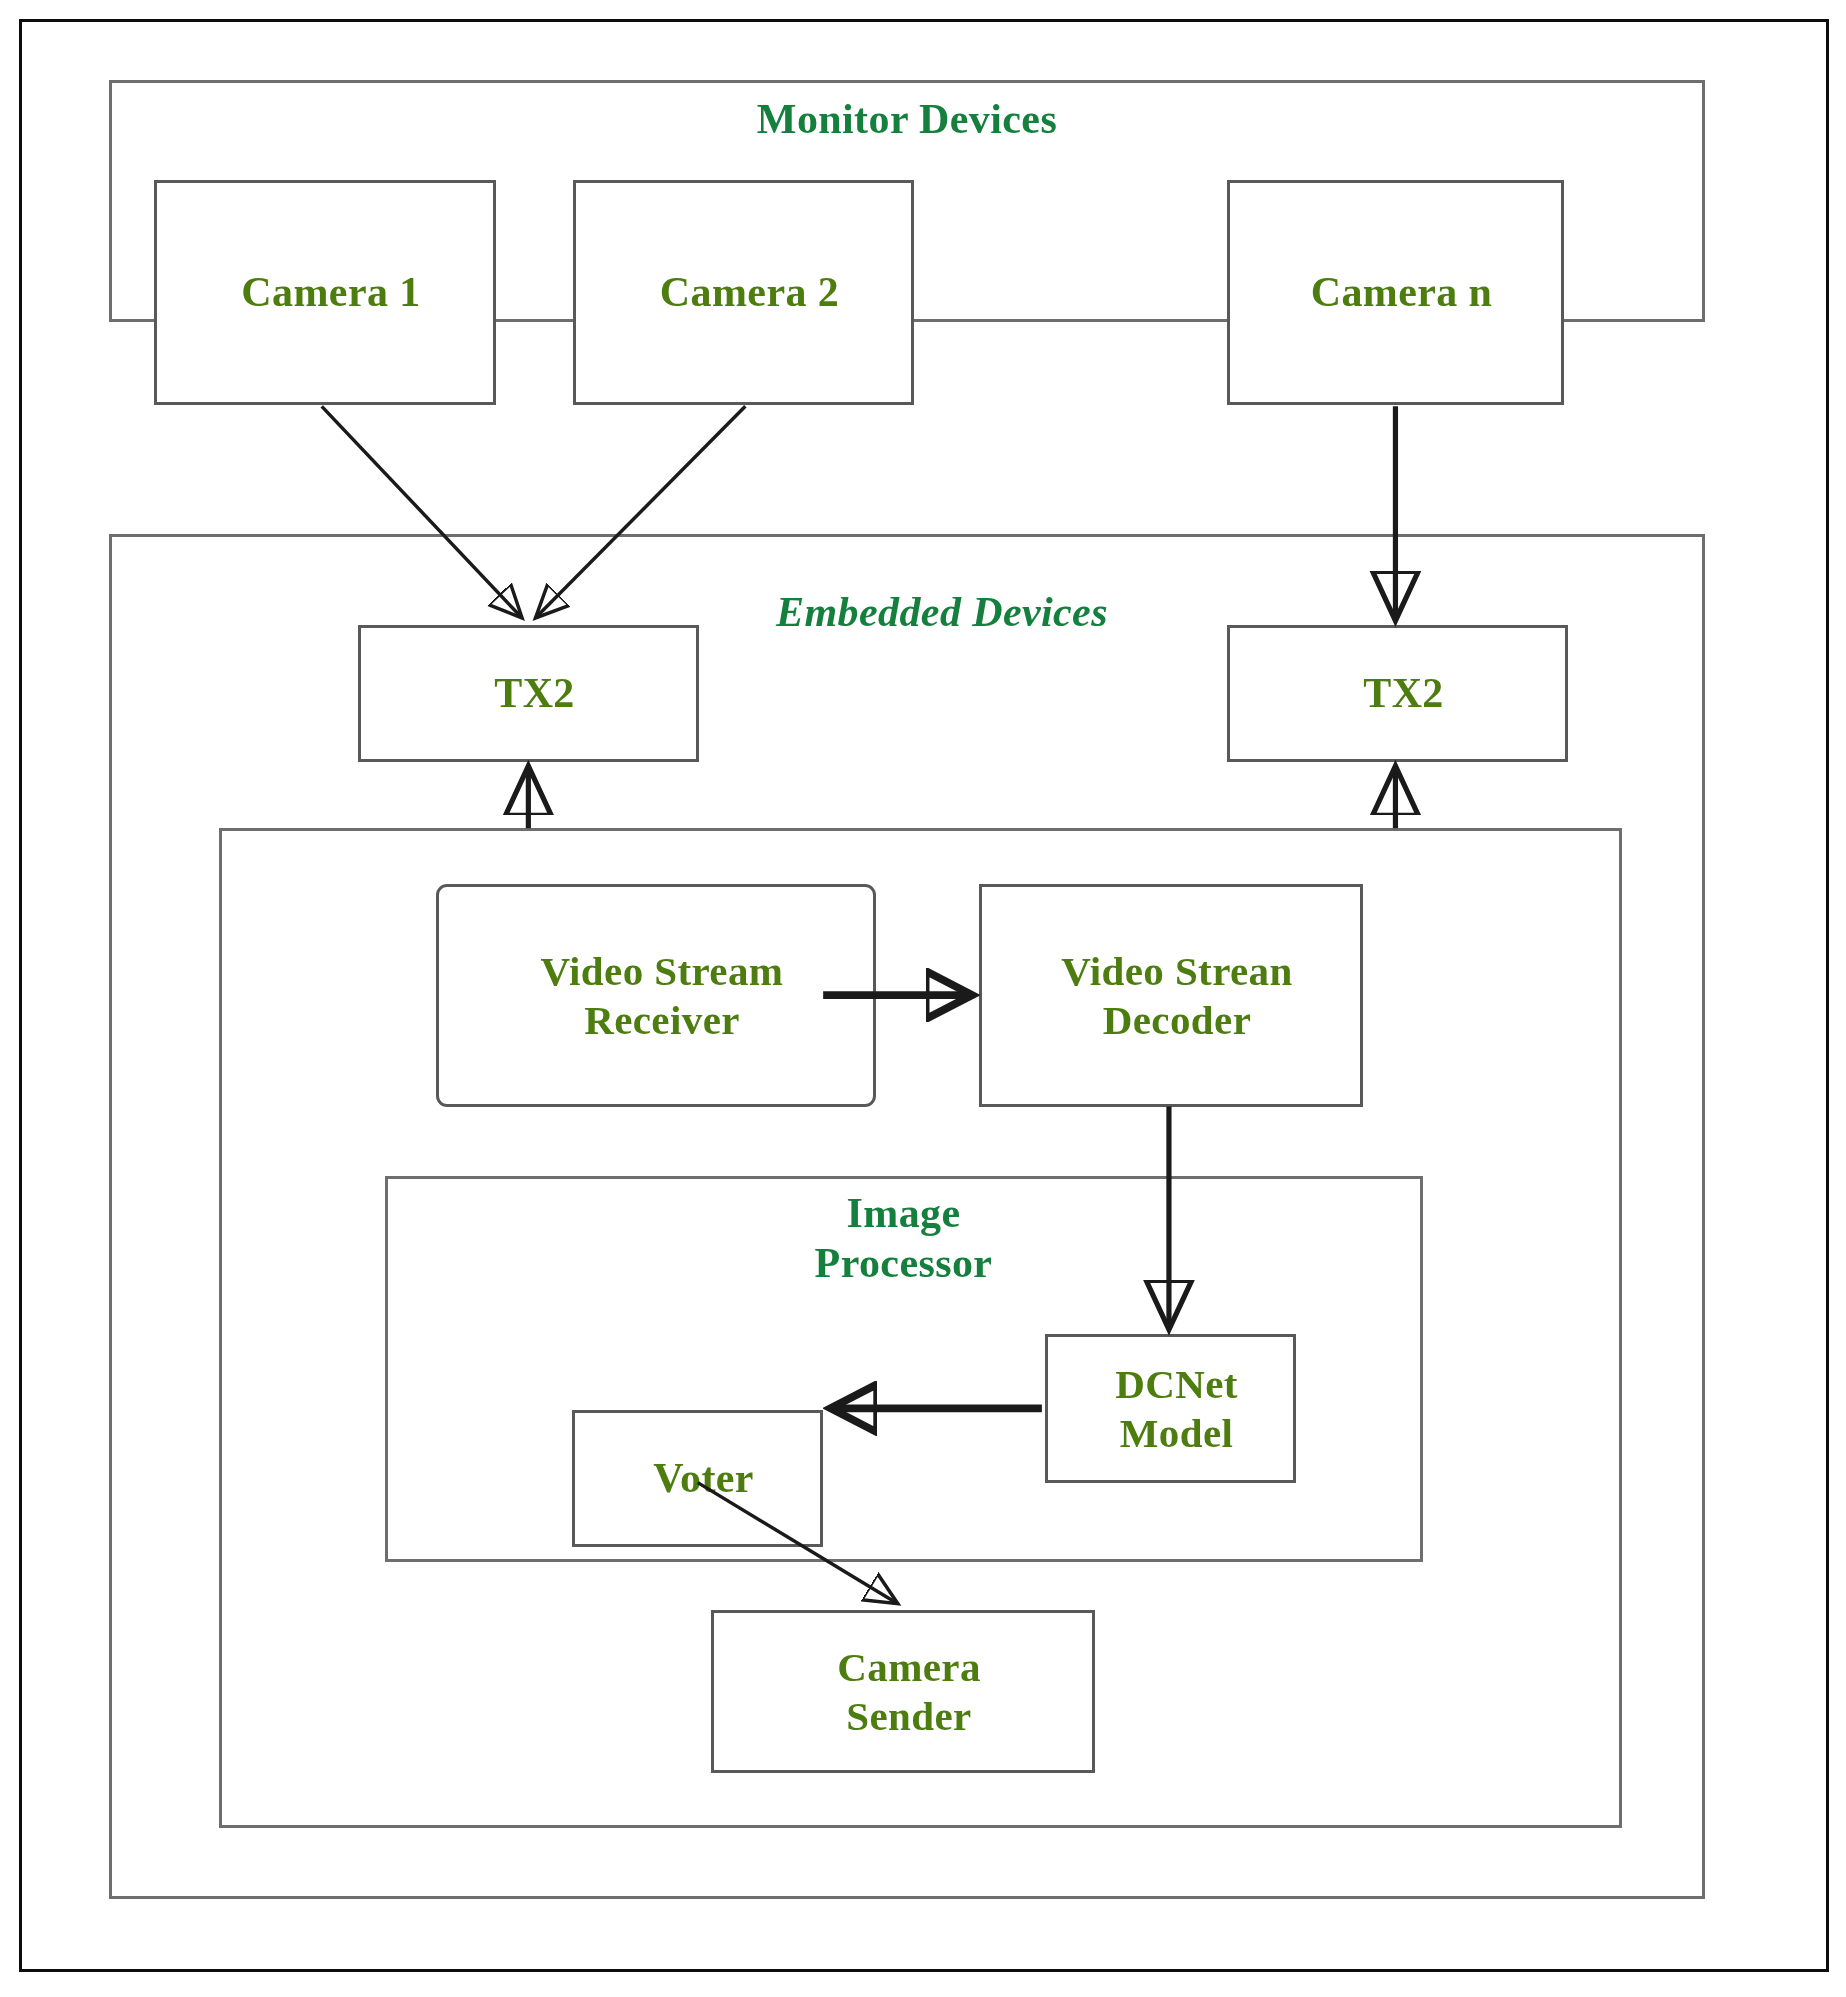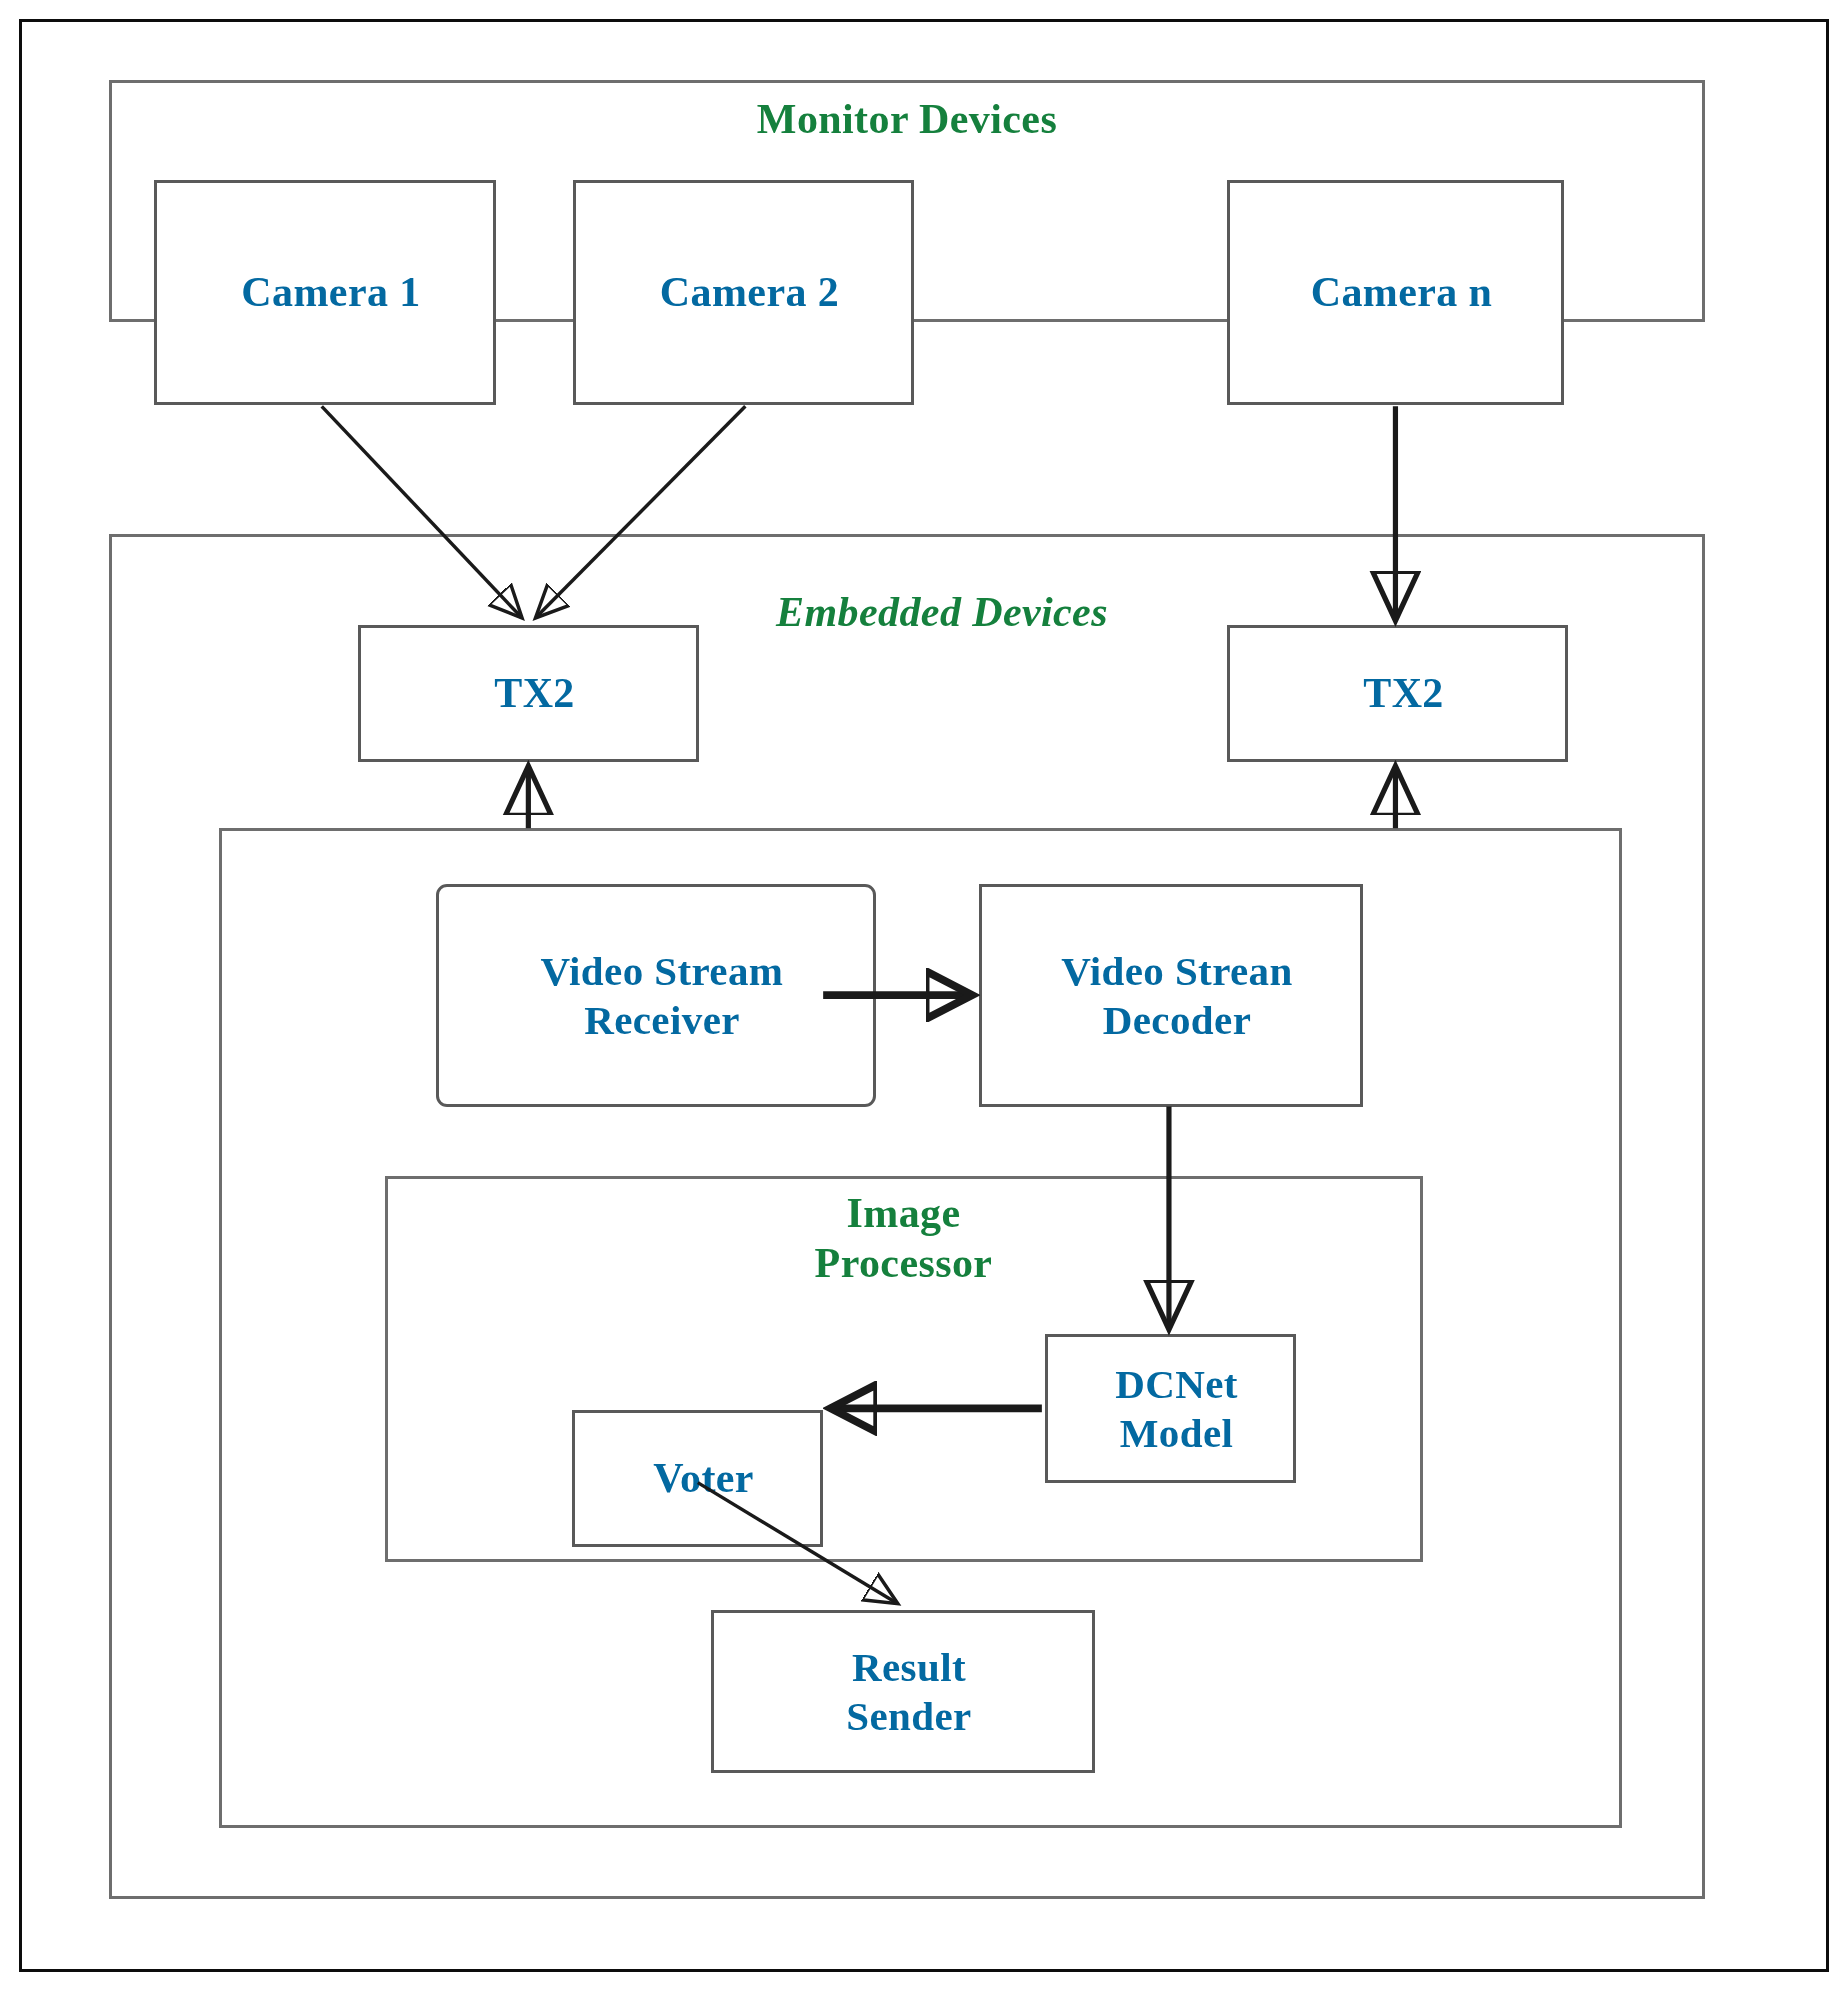--- a/index.html
+++ b/index.html
@@ -36,21 +36,21 @@
     box-sizing: border-box;
     border: 3.5px solid #595959;
     background: #ffffff;
     display: flex;
     align-items: center;
     justify-content: center;
     text-align: center;
   }
   .node-label {
     font-weight: bold;
-    color: #0369a1;
+    color: #4d7c0f;
     line-height: 1.18;
     letter-spacing: 0.4px;
     white-space: pre-line;
     margin-left: 12px;
   }
   .group-title {
     position: absolute;
     font-weight: bold;
     color: #15803d;
     text-align: center;
@@ -135,21 +135,21 @@
   <div class="node-box" style="left:572px; top:1410px; width:251px; height:137px;">
     <span class="node-label fs-node-lg">Voter</span>
   </div>
 
   <div class="node-box" style="left:1045px; top:1334px; width:251px; height:149px;">
     <span class="node-label fs-node-md">DCNet
 Model</span>
   </div>
 
   <div class="node-box" style="left:711px; top:1610px; width:384px; height:163px;">
-    <span class="node-label fs-node-md">Result
+    <span class="node-label fs-node-md">Camera
 Sender</span>
   </div>
 
   <svg id="connectors" viewBox="0 0 2135 2310">
     <defs>
       <marker id="arrow-thin" markerWidth="11" markerHeight="11" refX="8.5" refY="5" orient="auto" markerUnits="strokeWidth">
         <path d="M0,0.6 L9.5,5 L0,9.4 Z" fill="#111111"></path>
       </marker>
       <marker id="arrow-thick" markerWidth="7" markerHeight="7" refX="5.5" refY="3.5" orient="auto" markerUnits="strokeWidth">
         <path d="M0,0.4 L6,3.5 L0,6.6 Z" fill="#111111"></path>

